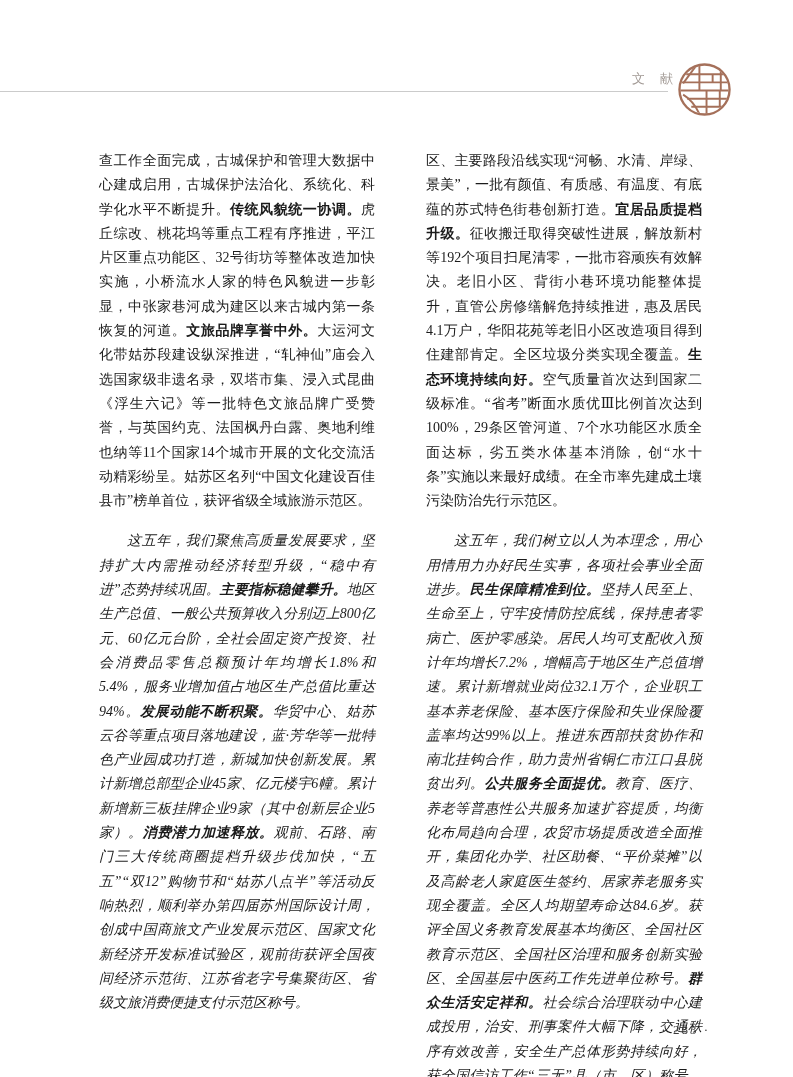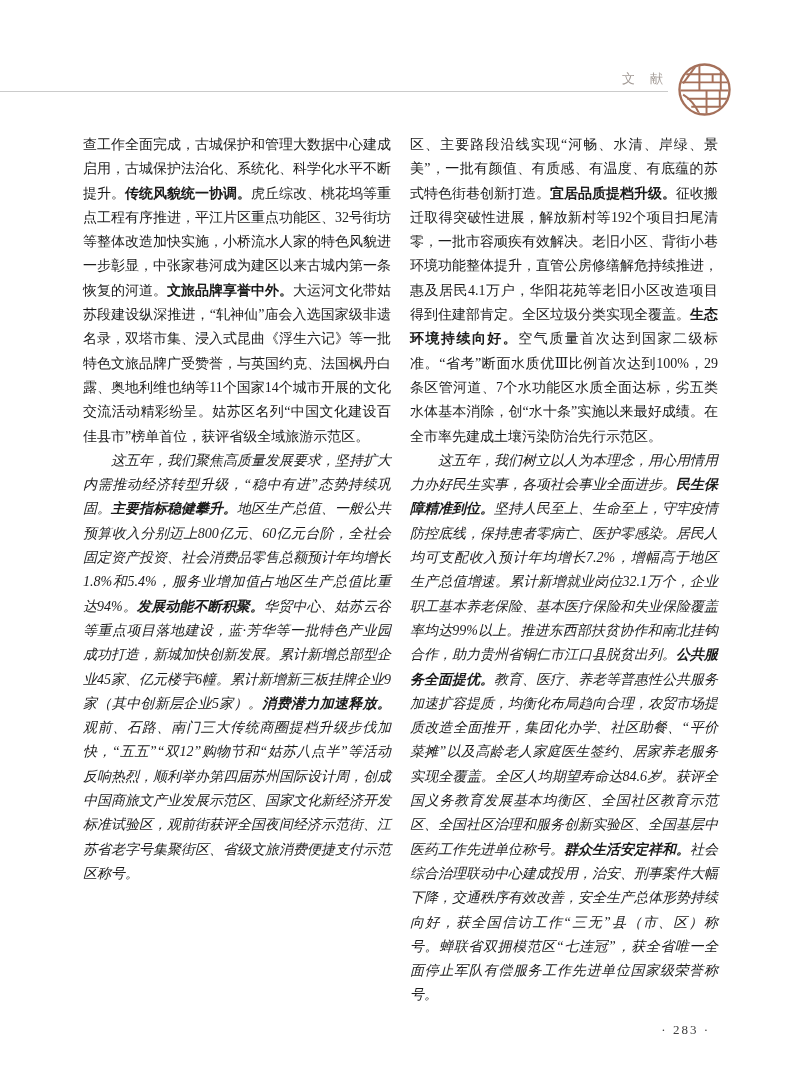--- a/index.html
+++ b/index.html
@@ -19,20 +19,21 @@
     background: #cbcbcb;
   }
   .header-label {
     position: absolute;
     left: 622px; top: 70px;
     width: 52px;
     font-size: 13px;
     letter-spacing: 1px;
     color: #a29a95;
     white-space: nowrap;
+    text-align: right;
   }
   .seal {
     position: absolute;
     left: 676px; top: 61px;
     width: 57px; height: 57px;
   }
   
   .columns {
     position: absolute;
     left: 83px; top: 133px;
@@ -41,21 +42,21 @@
     gap: 19px;
   }
   .col {
     width: 308px;
     font-size: 14px;
     line-height: 24.3px;
     color: #1b1b1b;
     text-align: justify;
     text-justify: inter-ideograph;
   }
-  .col p.para { margin: 0; }
+  .col p.para { margin: 16px; }
   .col p.para.indent { text-indent: 2em; font-style: italic; }
   .run { font-weight: normal; }
   .run.bold { font-weight: bold; }
   
   .page-number {
     position: absolute;
     right: 83px; top: 1022px;
     font-size: 13px;
     color: #3c3c3c;
     letter-spacing: 2px;

